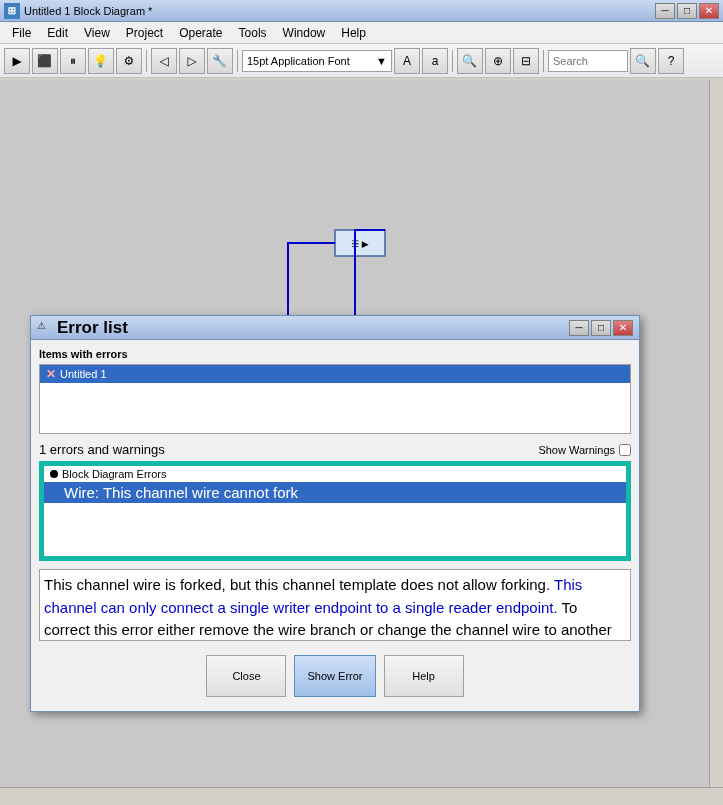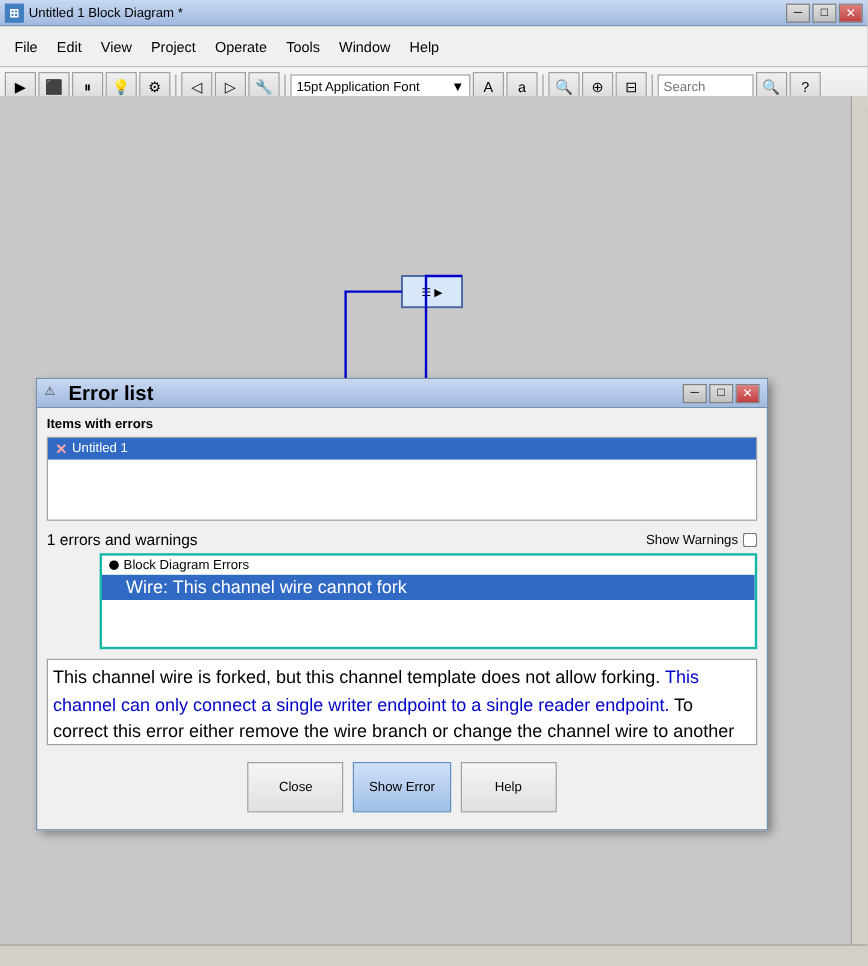--- a/index.html
+++ b/index.html
@@ -47,21 +47,21 @@
       border: 1px solid #808080;
       display: flex; align-items: center; justify-content: center;
       font-size: 10px;
       cursor: pointer;
     }
     #title-bar .win-btn.close { background: linear-gradient(to bottom, #e08080, #c04040); color: white; }
 
     
     #menu-bar {
       background: #f0f0f0;
-      height: 34px;
+      height: 22px;
       display: flex;
       align-items: center;
       border-bottom: 1px solid #c0c0c0;
       padding: 0 4px;
     }
     .menu-item {
       padding: 2px 8px;
       font-size: 12px;
       cursor: pointer;
       color: #000;
@@ -256,25 +256,24 @@
     .warnings-row .show-warnings {
       display: flex; align-items: center; gap: 4px;
       font-size: 11px;
     }
     .show-warnings input[type="checkbox"] {
       width: 12px; height: 12px;
     }
 
     .errors-panel {
       background: white;
-      border: 2px solid #14b8a6;
-      height: 80px;
+      border: 5px solid #14b8a6;
+      height: 100px;
       overflow-y: auto;
       margin-bottom: 8px;
-      margin-left: 44px;
     }
     .error-category {
       padding: 2px 6px;
       font-size: 11px;
       display: flex; align-items: center; gap: 4px;
     }
     .error-category .bullet {
       width: 8px; height: 8px;
       background: #000;
       border-radius: 50%;

